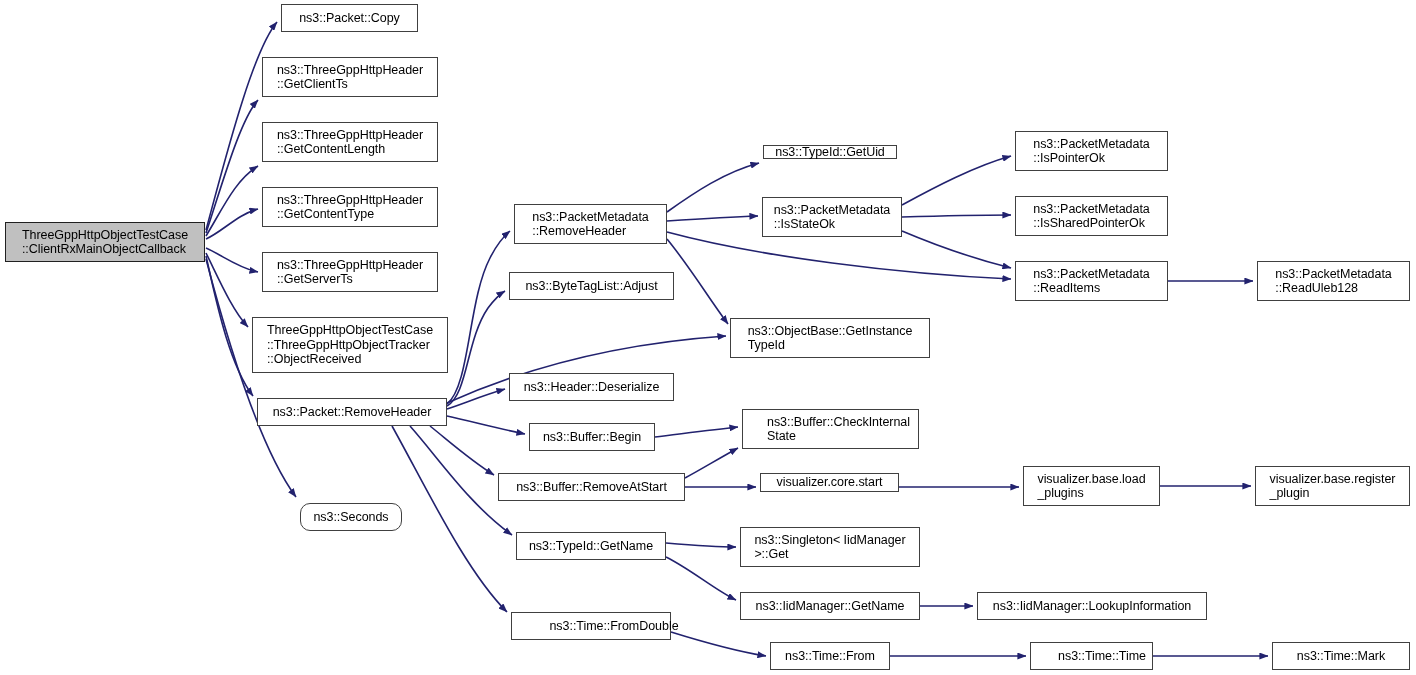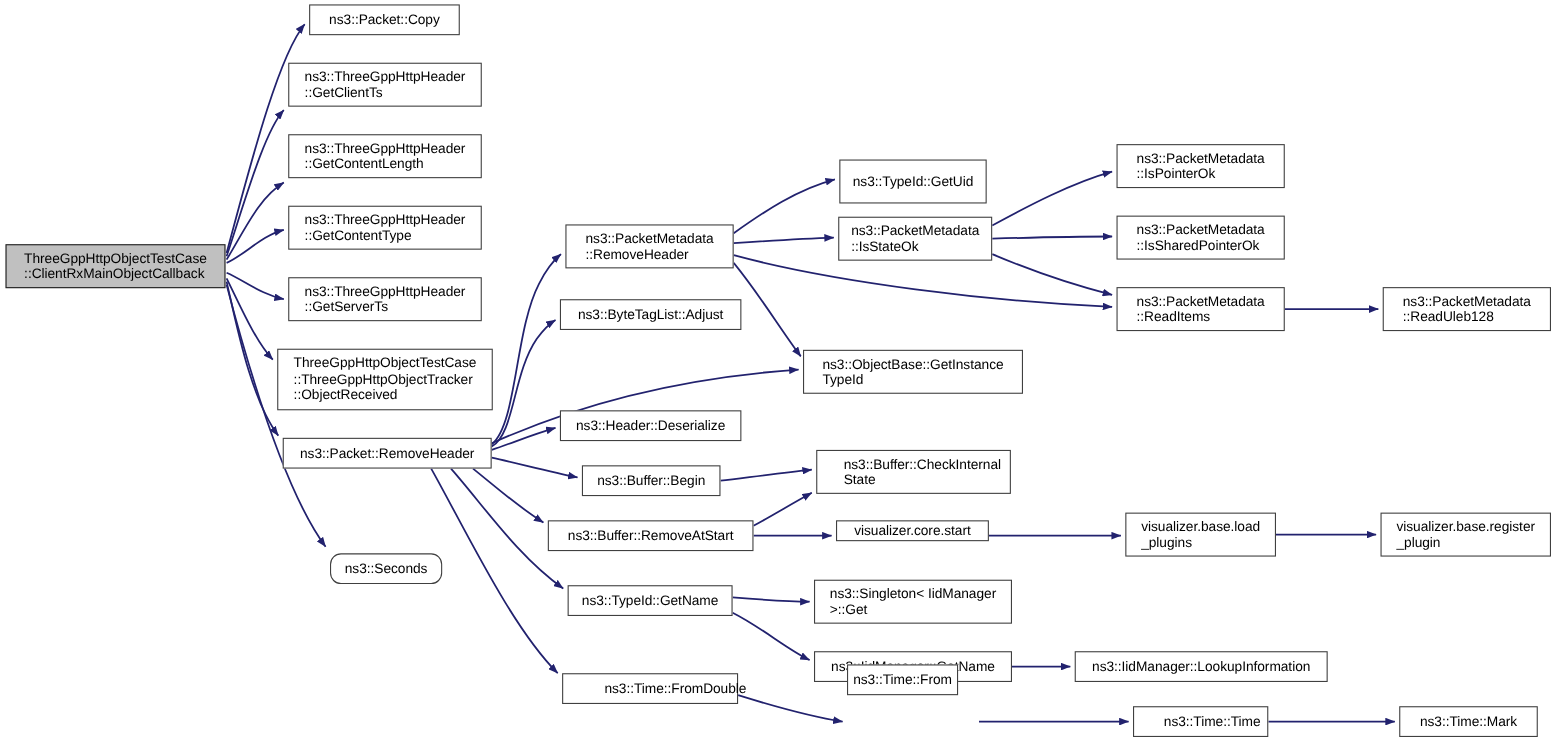--- a/index.html
+++ b/index.html
@@ -97,41 +97,41 @@
       <div class="node" style="left: 257px; top: 398px; width: 190px; height: 28px;"><span>ns3::Packet::RemoveHeader</span></div>
       <div class="node" style="left: 300px; top: 503px; width: 102px; height: 28px; border-radius: 10px;"><span>ns3::Seconds</span></div>
       <div class="node" style="left: 514px; top: 204px; width: 153px; height: 40px;"><span>ns3::PacketMetadata
 ::RemoveHeader</span></div>
       <div class="node" style="left: 509px; top: 272px; width: 165px; height: 28px;"><span>ns3::ByteTagList::Adjust</span></div>
       <div class="node" style="left: 509px; top: 373px; width: 165px; height: 28px;"><span>ns3::Header::Deserialize</span></div>
       <div class="node" style="left: 529px; top: 423px; width: 126px; height: 28px;"><span>ns3::Buffer::Begin</span></div>
       <div class="node" style="left: 498px; top: 473px; width: 187px; height: 28px;"><span>ns3::Buffer::RemoveAtStart</span></div>
       <div class="node" style="left: 516px; top: 532px; width: 150px; height: 28px;"><span>ns3::TypeId::GetName</span></div>
       <div class="node" style="left: 511px; top: 612px; width: 160px; height: 28px; padding-left: 46px;"><span>ns3::Time::FromDouble</span></div>
-      <div class="node" style="left: 763px; top: 145px; width: 134px; height: 40px;"><span>ns3::TypeId::GetUid</span></div>
+      <div class="node" style="left: 763px; top: 145px; width: 134px; height: 14px;"><span>ns3::TypeId::GetUid</span></div>
       <div class="node" style="left: 762px; top: 197px; width: 140px; height: 40px;"><span>ns3::PacketMetadata
 ::IsStateOk</span></div>
       <div class="node" style="left: 730px; top: 318px; width: 200px; height: 40px;"><span>ns3::ObjectBase::GetInstance
 TypeId</span></div>
       <div class="node" style="left: 742px; top: 409px; width: 177px; height: 40px; padding-left: 16px;"><span>ns3::Buffer::CheckInternal
 State</span></div>
       <div class="node" style="left: 760px; top: 473px; width: 139px; height: 19px;"><span>visualizer.core.start</span></div>
       <div class="node" style="left: 740px; top: 527px; width: 180px; height: 40px;"><span>ns3::Singleton&lt; IidManager
 &gt;::Get</span></div>
       <div class="node" style="left: 740px; top: 592px; width: 180px; height: 28px;"><span>ns3::IidManager::GetName</span></div>
-      <div class="node" style="left: 770px; top: 604px; width: 101px; height: 28px;"><span>ns3::Time::From</span></div>
+      <div class="node" style="left: 770px; top: 642px; width: 120px; height: 28px;"><span>ns3::Time::From</span></div>
       <div class="node" style="left: 1015px; top: 131px; width: 153px; height: 40px;"><span>ns3::PacketMetadata
 ::IsPointerOk</span></div>
       <div class="node" style="left: 1015px; top: 196px; width: 153px; height: 40px;"><span>ns3::PacketMetadata
 ::IsSharedPointerOk</span></div>
       <div class="node" style="left: 1015px; top: 261px; width: 153px; height: 40px;"><span>ns3::PacketMetadata
 ::ReadItems</span></div>
       <div class="node" style="left: 1023px; top: 466px; width: 137px; height: 40px;"><span>visualizer.base.load
 _plugins</span></div>
       <div class="node" style="left: 977px; top: 592px; width: 230px; height: 28px;"><span>ns3::IidManager::LookupInformation</span></div>
       <div class="node" style="left: 1030px; top: 642px; width: 123px; height: 28px; padding-left: 21px;"><span>ns3::Time::Time</span></div>
       <div class="node" style="left: 1257px; top: 261px; width: 153px; height: 40px;"><span>ns3::PacketMetadata
 ::ReadUleb128</span></div>
       <div class="node" style="left: 1255px; top: 466px; width: 155px; height: 40px;"><span>visualizer.base.register
 _plugin</span></div>
-      <div class="node" style="left: 1272px; top: 642px; width: 126px; height: 28px;"><span>ns3::Time::Mark</span></div>
+      <div class="node" style="left: 1272px; top: 642px; width: 138px; height: 28px;"><span>ns3::Time::Mark</span></div>
     </div>
 </div>
 
 </body></html>

